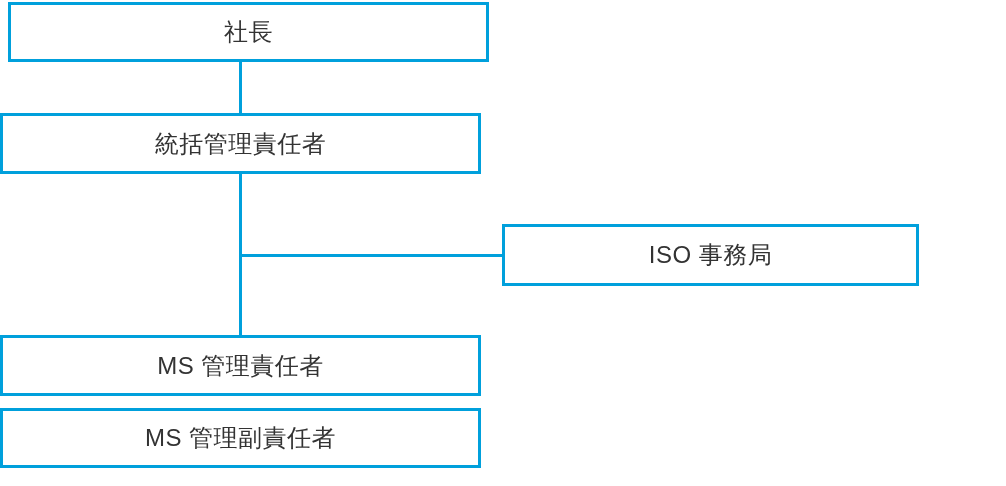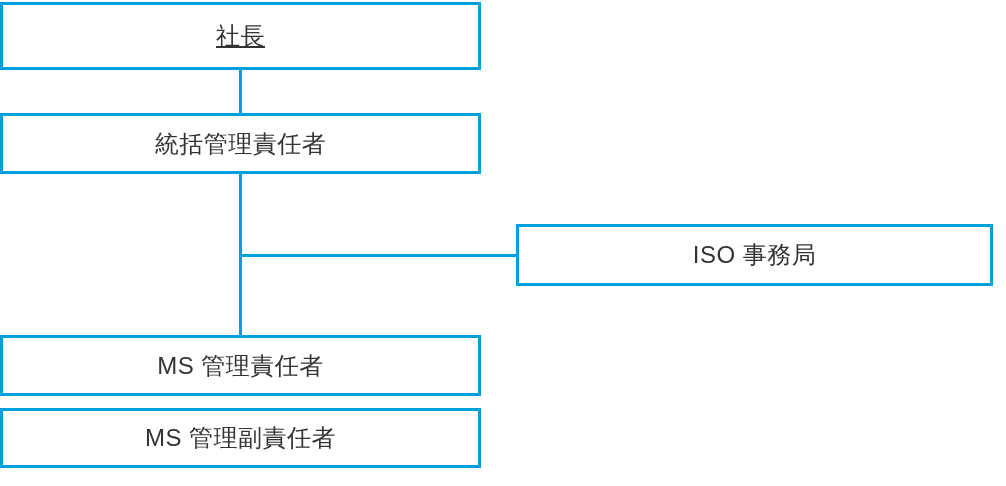--- a/index.html
+++ b/index.html
@@ -21,23 +21,23 @@
       border: 3px solid #00a0dc;
       background: #ffffff;
       display: flex;
       align-items: center;
       justify-content: center;
       font-size: 24px;
       color: #333333;
       letter-spacing: 0.5px;
       white-space: nowrap;
     }
-    .box-president      { left: 0px;   top: 2px;   width: 481px; height: 68px; text-decoration: underline; }
+    .box-president      { left: 8px;   top: 2px;   width: 481px; height: 60px; }
     .box-general        { left: 0px;   top: 113px; width: 481px; height: 61px; text-align: right; }
-    .box-iso            { left: 516px; top: 224px; width: 477px; height: 62px; }
+    .box-iso            { left: 502px; top: 224px; width: 417px; height: 62px; }
     .box-ms-manager     { left: 0px;   top: 335px; width: 481px; height: 61px; }
     .box-ms-deputy      { left: 0px;   top: 408px; width: 481px; height: 60px; }
     .connector {
       position: absolute;
       background: #00a0dc;
     }
     .conn-president-general { left: 239px; top: 62px;  width: 3px;   height: 51px;  }
     .conn-general-ms        { left: 239px; top: 174px; width: 3px;   height: 161px; }
     .conn-branch-iso        { left: 240px; top: 254px; width: 287px; height: 3px;   }
   </style>

